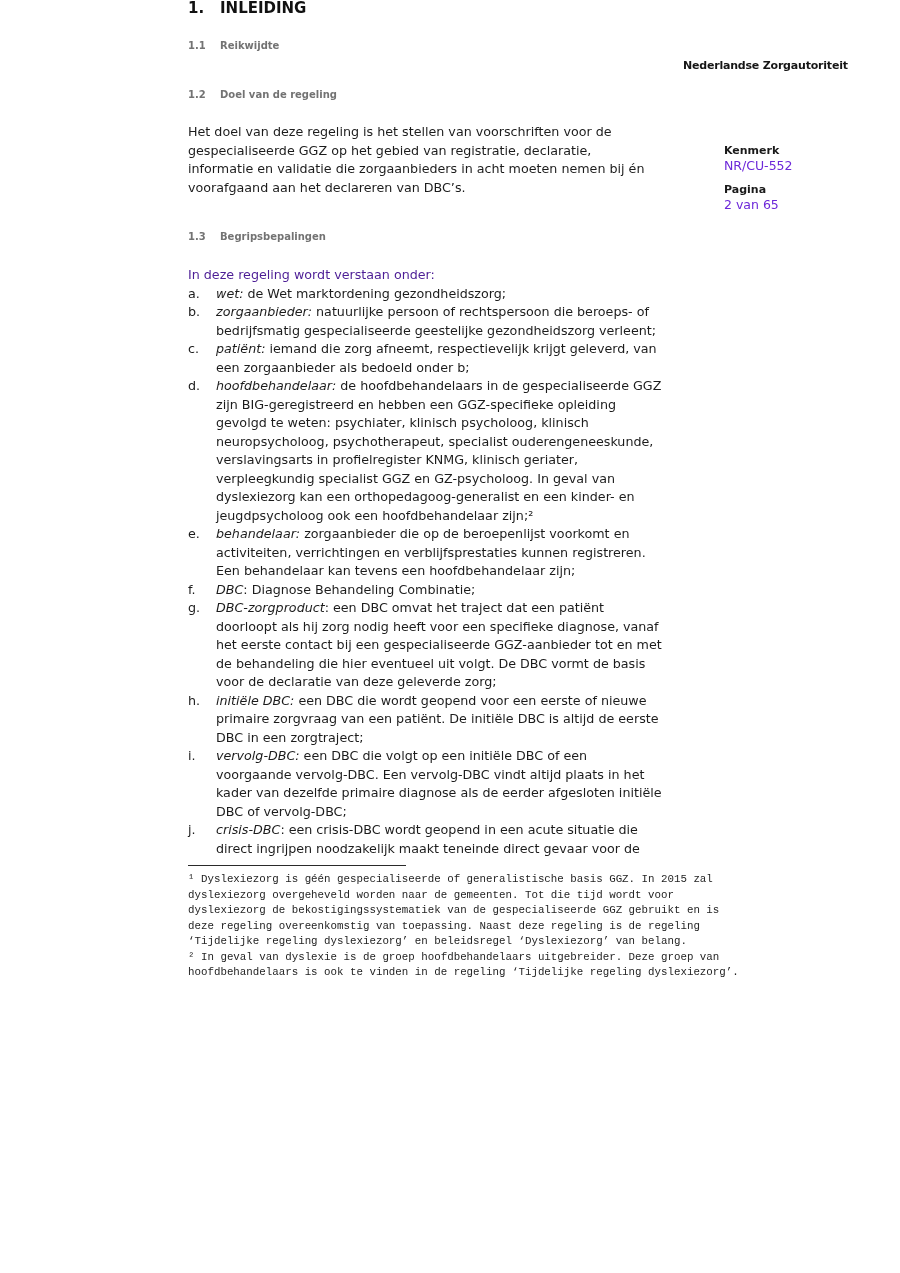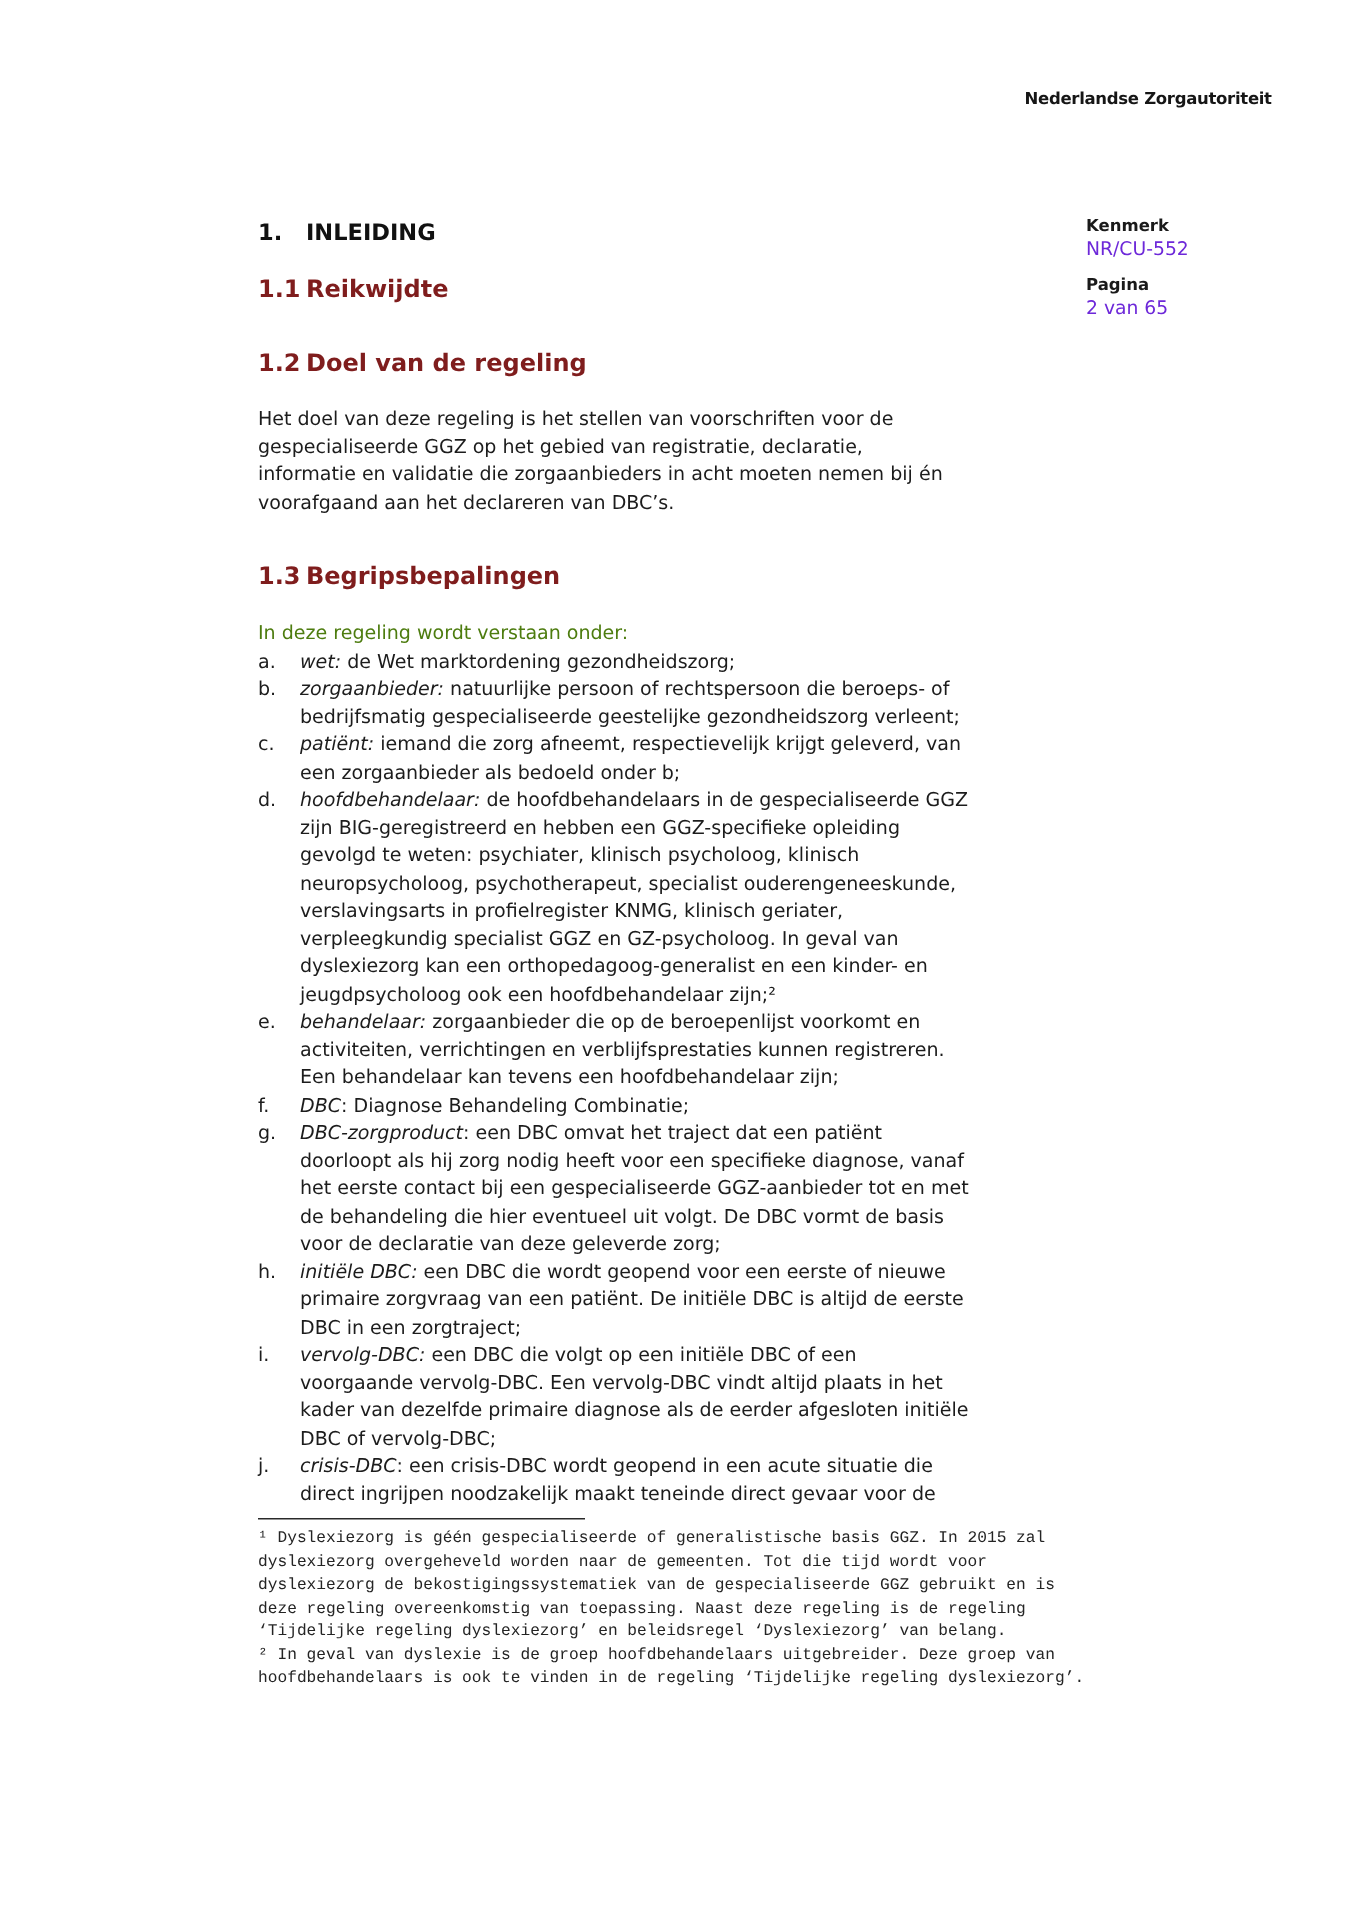--- a/index.html
+++ b/index.html
@@ -35,54 +35,53 @@
     line-height: 14px;
   }
   .meta-value {
     font-size: 12.5px;
     color: #6d28d9;
     line-height: 16px;
   }
   .meta-gap { height: 9px; }
   main {
     position: absolute;
-    left: 172px;
+    left: 188px;
     top: 0;
     width: 620px;
-    padding-top: 147px;
   }
   h1 {
     font-size: 15px;
     font-weight: bold;
     line-height: 17px;
     color: #111;
   }
   h1 .num { display: inline-block; width: 32px; }
   h2 {
-    font-size: 16px;
+    font-size: 10px;
     font-weight: bold;
     line-height: 16px;
-    color: #7f1d1d;
+    color: #737373;
   }
   h2 .num { display: inline-block; width: 32px; }
   .h2-s11 { margin-top: 21px; }
   .h2-s12 { margin-top: 33px; }
   .h2-s13 { margin-top: 32px; }
   p.body {
     font-size: 12.7px;
     line-height: 18.5px;
     white-space: pre-wrap;
     margin-top: 20px;
     color: #1c1c1c;
   }
   p.intro {
     font-size: 12.7px;
     line-height: 18.5px;
     margin-top: 21px;
-    color: #4d7c0f;
+    color: #4c1d95;
   }
   .deflist { margin-top: 0; }
   .defitem {
     display: flex;
     font-size: 12.7px;
     line-height: 18.5px;
     color: #1c1c1c;
   }
   .defitem .letter {
     flex: 0 0 28px;

